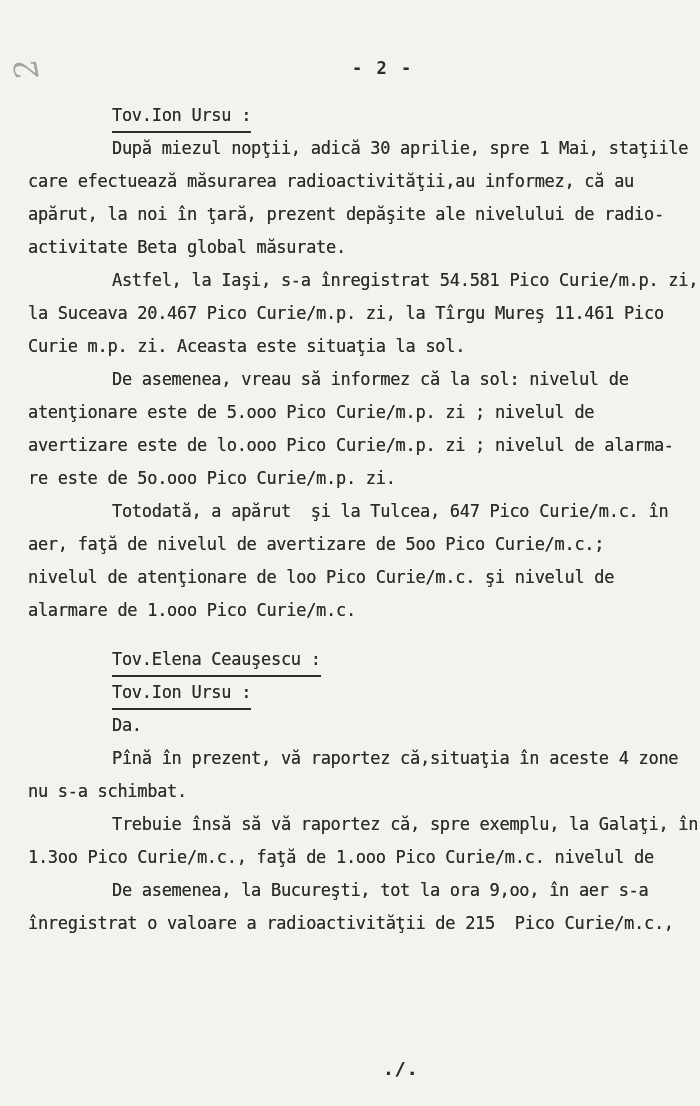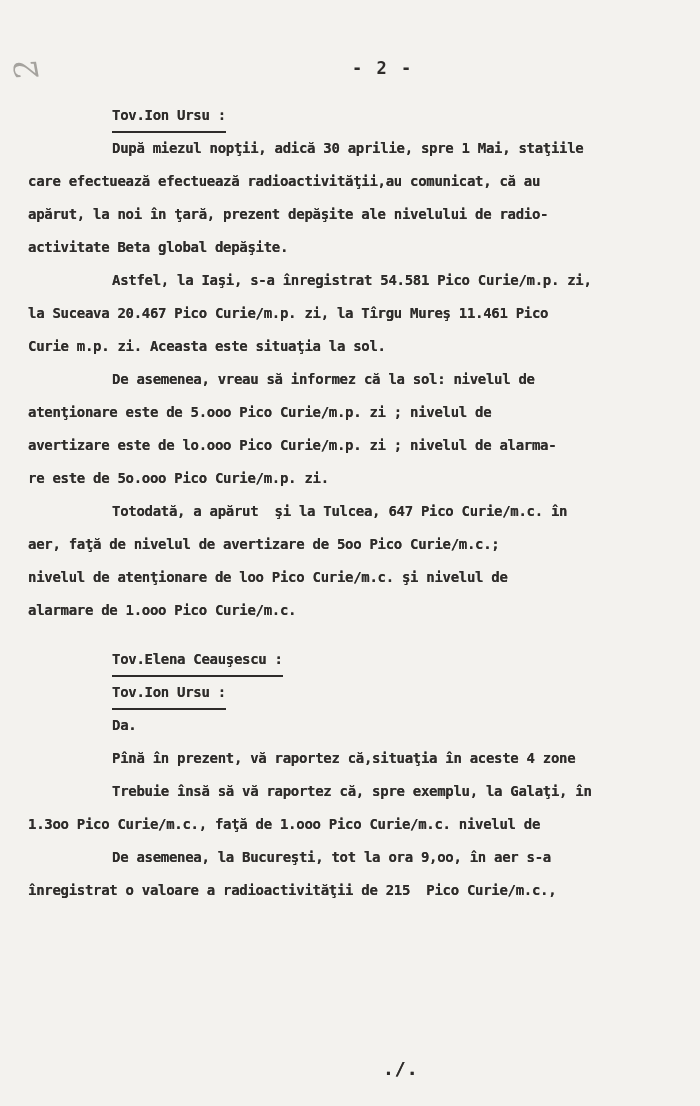--- a/index.html
+++ b/index.html
@@ -36,22 +36,22 @@
     font-size: 17px;
     font-weight: bold;
     letter-spacing: 2px;
     white-space: pre;
   }
   .doc-body {
     position: absolute;
     left: 28px;
     top: 100px;
     width: 672px;
-    font-size: 14px;
-    font-weight: bold;
+    font-size: 17px;
+    font-weight: normal;
     letter-spacing: -0.3px;
     text-shadow: 0 0 0.5px rgba(46,44,42,0.75);
   }
   .line {
     height: 33px;
     line-height: 30px;
     white-space: pre;
   }
   .line.indent { padding-left: 84px; }
   .line.gap { margin-top: 14px; }
@@ -72,37 +72,38 @@
 </style>
 </head>
 <body>
 
 <div class="page">
   <div class="pencil-mark">2</div>
   <div class="page-number">- 2 -</div>
   <div class="doc-body" id="doc-body">
       <div class="line heading" style="padding-left: 84px;"><span class="u">Tov.Ion Ursu :</span></div>
       <div class="line indent">După miezul nopţii, adică 30 aprilie, spre 1 Mai, staţiile</div>
-      <div class="line">care efectuează efectuează radioactivităţii,au comunicat, că au</div>
+      <div class="line">care efectuează măsurarea radioactivităţii,au informez, că au</div>
       <div class="line">apărut, la noi în ţară, prezent depăşite ale nivelului de radio-</div>
-      <div class="line">activitate Beta global depăşite.</div>
+      <div class="line">activitate Beta global măsurate.</div>
       <div class="line indent">Astfel, la Iaşi, s-a înregistrat 54.581 Pico Curie/m.p. zi,</div>
       <div class="line">la Suceava 20.467 Pico Curie/m.p. zi, la Tîrgu Mureş 11.461 Pico</div>
       <div class="line">Curie m.p. zi. Aceasta este situaţia la sol.</div>
       <div class="line indent">De asemenea, vreau să informez că la sol: nivelul de</div>
       <div class="line">atenţionare este de 5.ooo Pico Curie/m.p. zi ; nivelul de</div>
       <div class="line">avertizare este de lo.ooo Pico Curie/m.p. zi ; nivelul de alarma-</div>
       <div class="line">re este de 5o.ooo Pico Curie/m.p. zi.</div>
       <div class="line indent">Totodată, a apărut  şi la Tulcea, 647 Pico Curie/m.c. în</div>
       <div class="line">aer, faţă de nivelul de avertizare de 5oo Pico Curie/m.c.;</div>
       <div class="line">nivelul de atenţionare de loo Pico Curie/m.c. şi nivelul de</div>
       <div class="line">alarmare de 1.ooo Pico Curie/m.c.</div>
       <div class="line heading gap" style="padding-left: 84px; margin-top: 16px;"><span class="u">Tov.Elena Ceauşescu :</span></div>
       <div class="line heading" style="padding-left: 84px;"><span class="u">Tov.Ion Ursu :</span></div>
       <div class="line indent">Da.</div>
       <div class="line indent">Pînă în prezent, vă raportez că,situaţia în aceste 4 zone</div>
+      <div class="line">nu s-a schimbat.</div>
       <div class="line indent">Trebuie însă să vă raportez că, spre exemplu, la Galaţi, în</div>
       <div class="line">1.3oo Pico Curie/m.c., faţă de 1.ooo Pico Curie/m.c. nivelul de</div>
       <div class="line indent">De asemenea, la Bucureşti, tot la ora 9,oo, în aer s-a</div>
       <div class="line">înregistrat o valoare a radioactivităţii de 215  Pico Curie/m.c.,</div>
     </div>
   <div class="footer-mark">./.</div>
 </div>
 
 </body></html>

